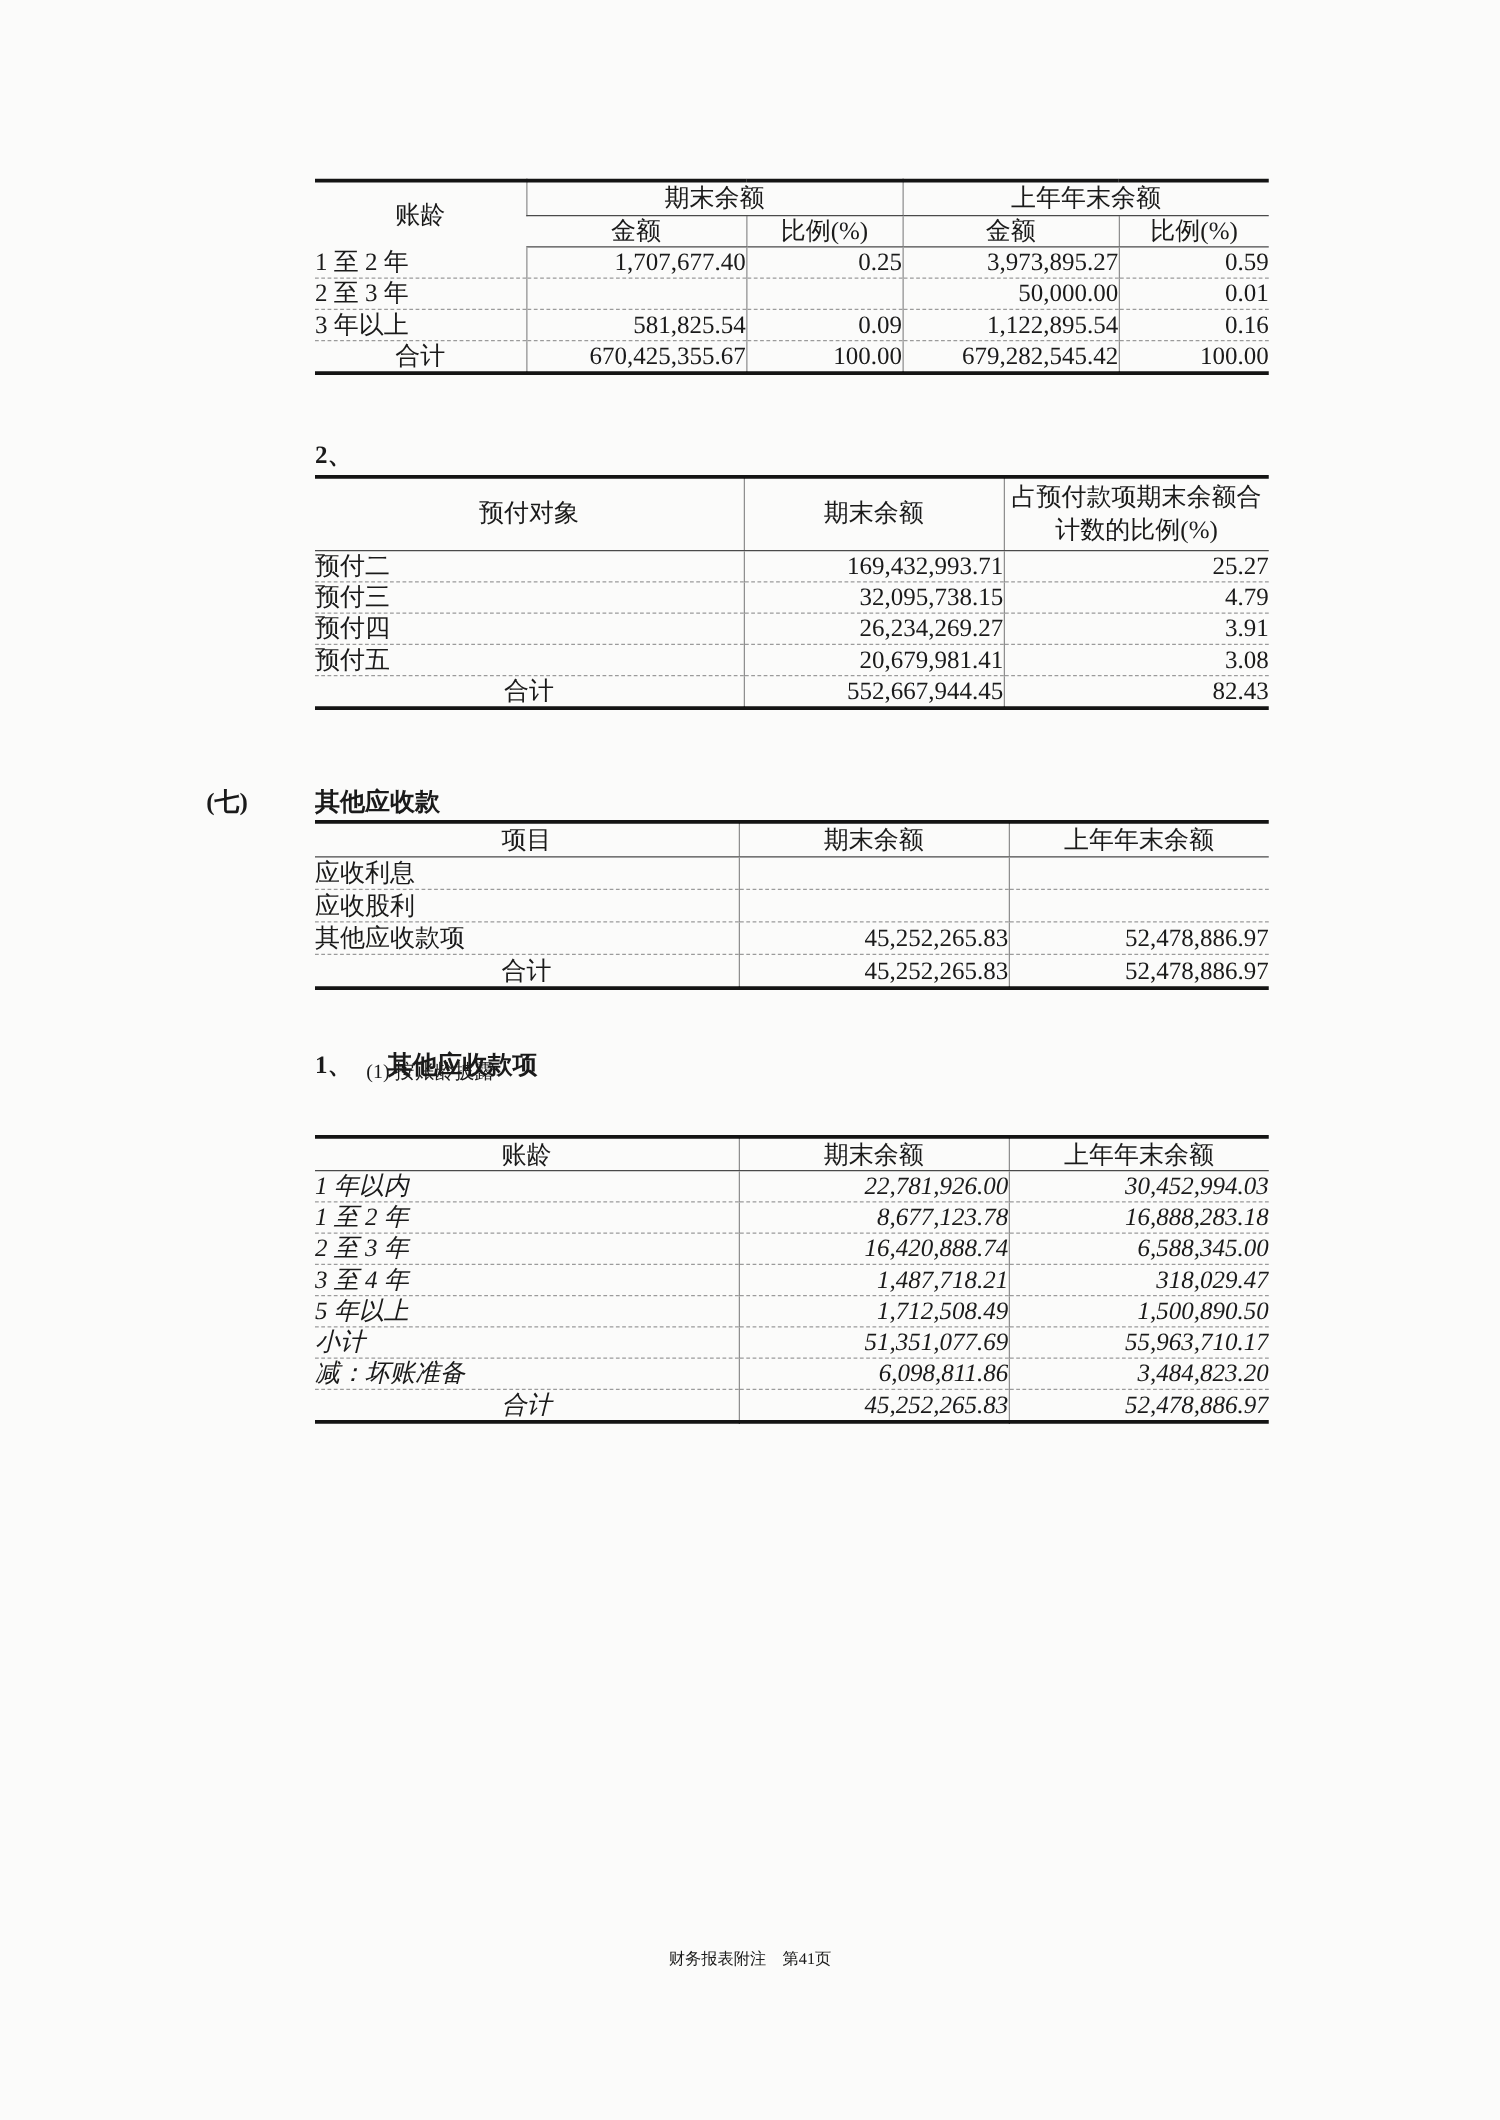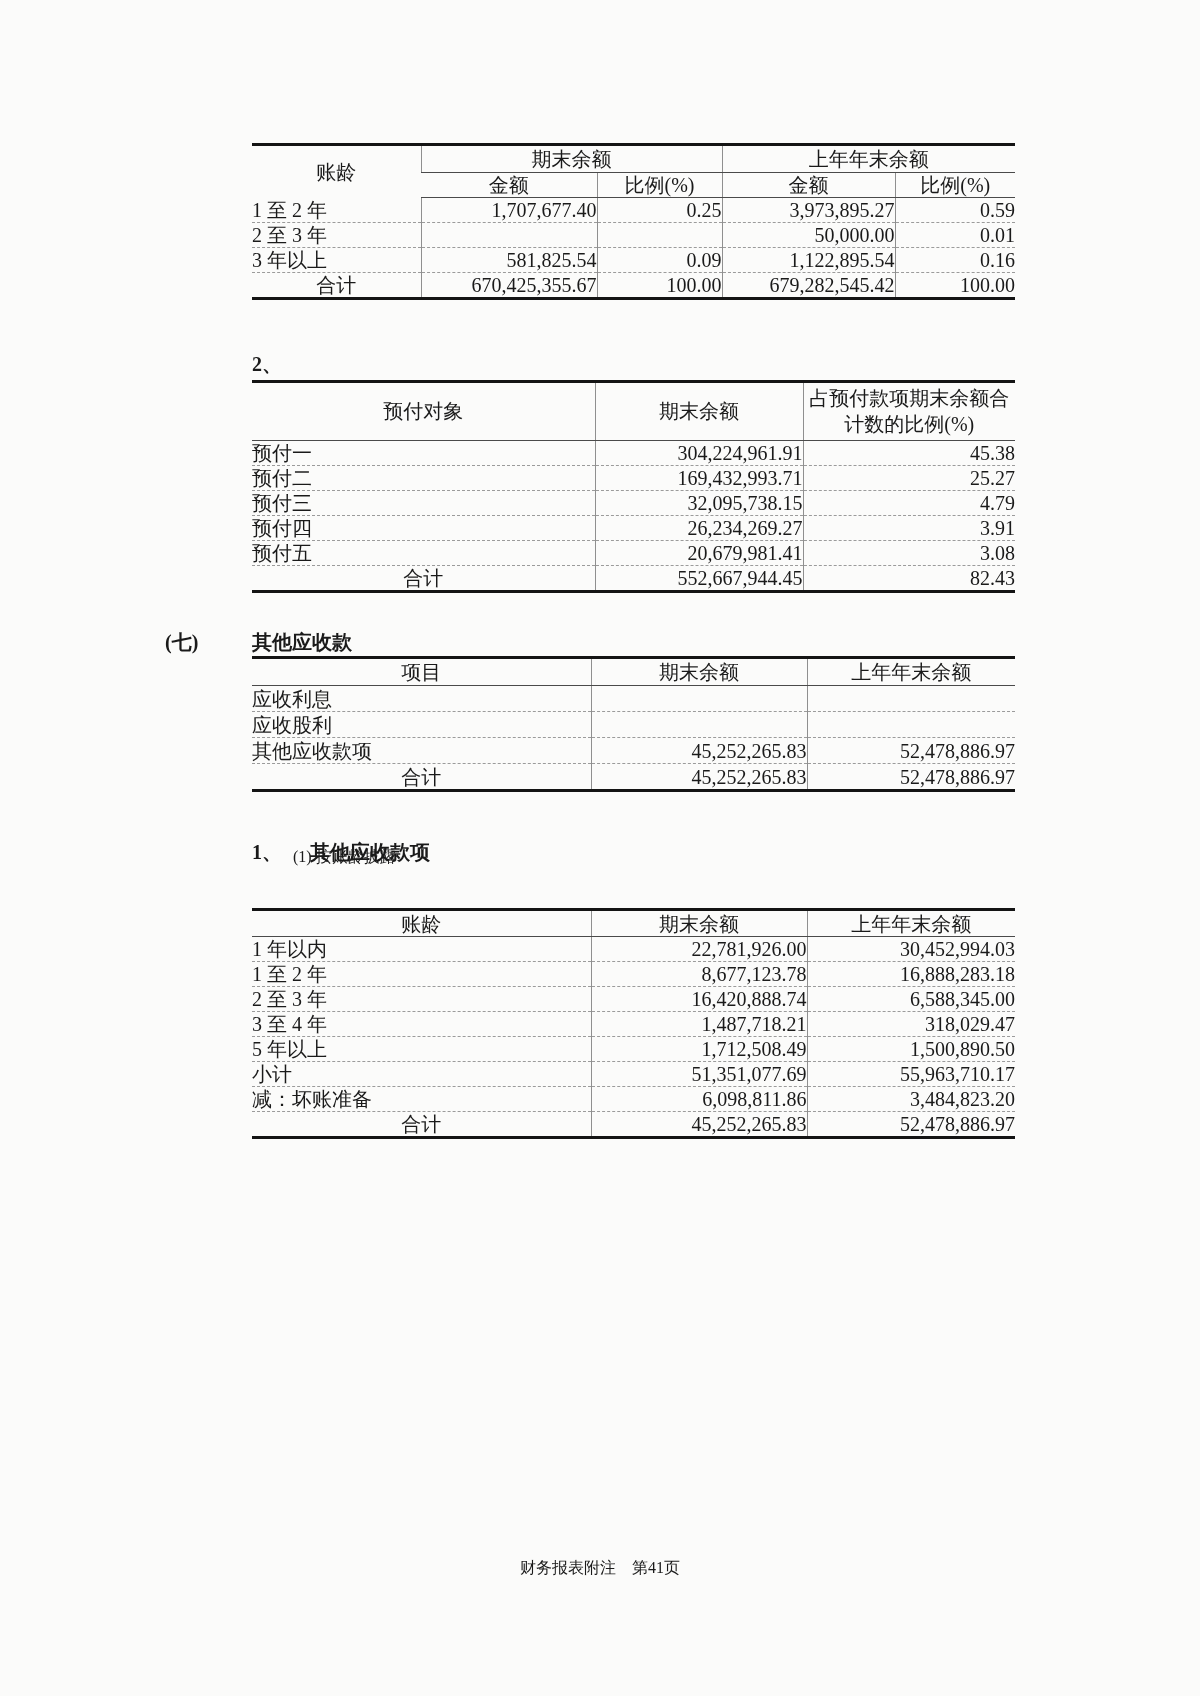--- a/index.html
+++ b/index.html
@@ -36,29 +36,29 @@
   .t2 thead th { height:44px; }
   .t2 tbody td { height:24px; }
   .t2 th.wrap { white-space:normal; padding:2px 4px; line-height:1.32; }
 
   .t3 { top:656px; }
   .t3 thead th { height:26px; }
   .t3 tbody td { height:25px;margin-top:44px; }
 
   .t4 { top:908px; }
   .t4 thead th { height:25px; }
-  .t4 tbody td { height:24px; }
+  .t4 tbody td { height:24px;font-style:italic; }
 
   .sec { position:absolute; display:flex; font-weight:bold; font-size:20px; line-height:1.3; }
   .sec .n { flex:0 0 auto; }
   #sec2 { top:351px; left:252px; } #sec2 .n { width:58px; }
   #sec7 { top:629px; left:165px; } #sec7 .n { width:87px; }
   #sec1 { top:839px; left:252px; } #sec1 .n { width:58px; }
   .sub  { position:absolute; top:847px; left:293px; font-size:16px; }
-  .footer { position:absolute; top:1558px; left:0; width:100%; text-align:center; font-size:16px; }
+  .footer { position:absolute; top:1558px; left:0; width:100%; text-align:center; font-size:13px; }
 </style>
 </head>
 <body>
 
 <div class="page">
 
   <table class="fin t1">
     <colgroup>
         <col style="width:169px">
         <col style="width:176px">
@@ -123,25 +123,20 @@
       </colgroup>
     <thead>
       <tr>
         <th>预付对象</th>
         <th>期末余额</th>
         <th class="wrap">占预付款项期末余额合计数的比例(%)</th>
       </tr>
     </thead>
     <tbody>
       <tr>
-        <td class="lab">预付一</td>
-        <td class="num">304,224,961.91</td>
-        <td class="num">45.38</td>
-      </tr>
-      <tr>
         <td class="lab">预付二</td>
         <td class="num">169,432,993.71</td>
         <td class="num">25.27</td>
       </tr>
       <tr>
         <td class="lab">预付三</td>
         <td class="num">32,095,738.15</td>
         <td class="num">4.79</td>
       </tr>
       <tr>

